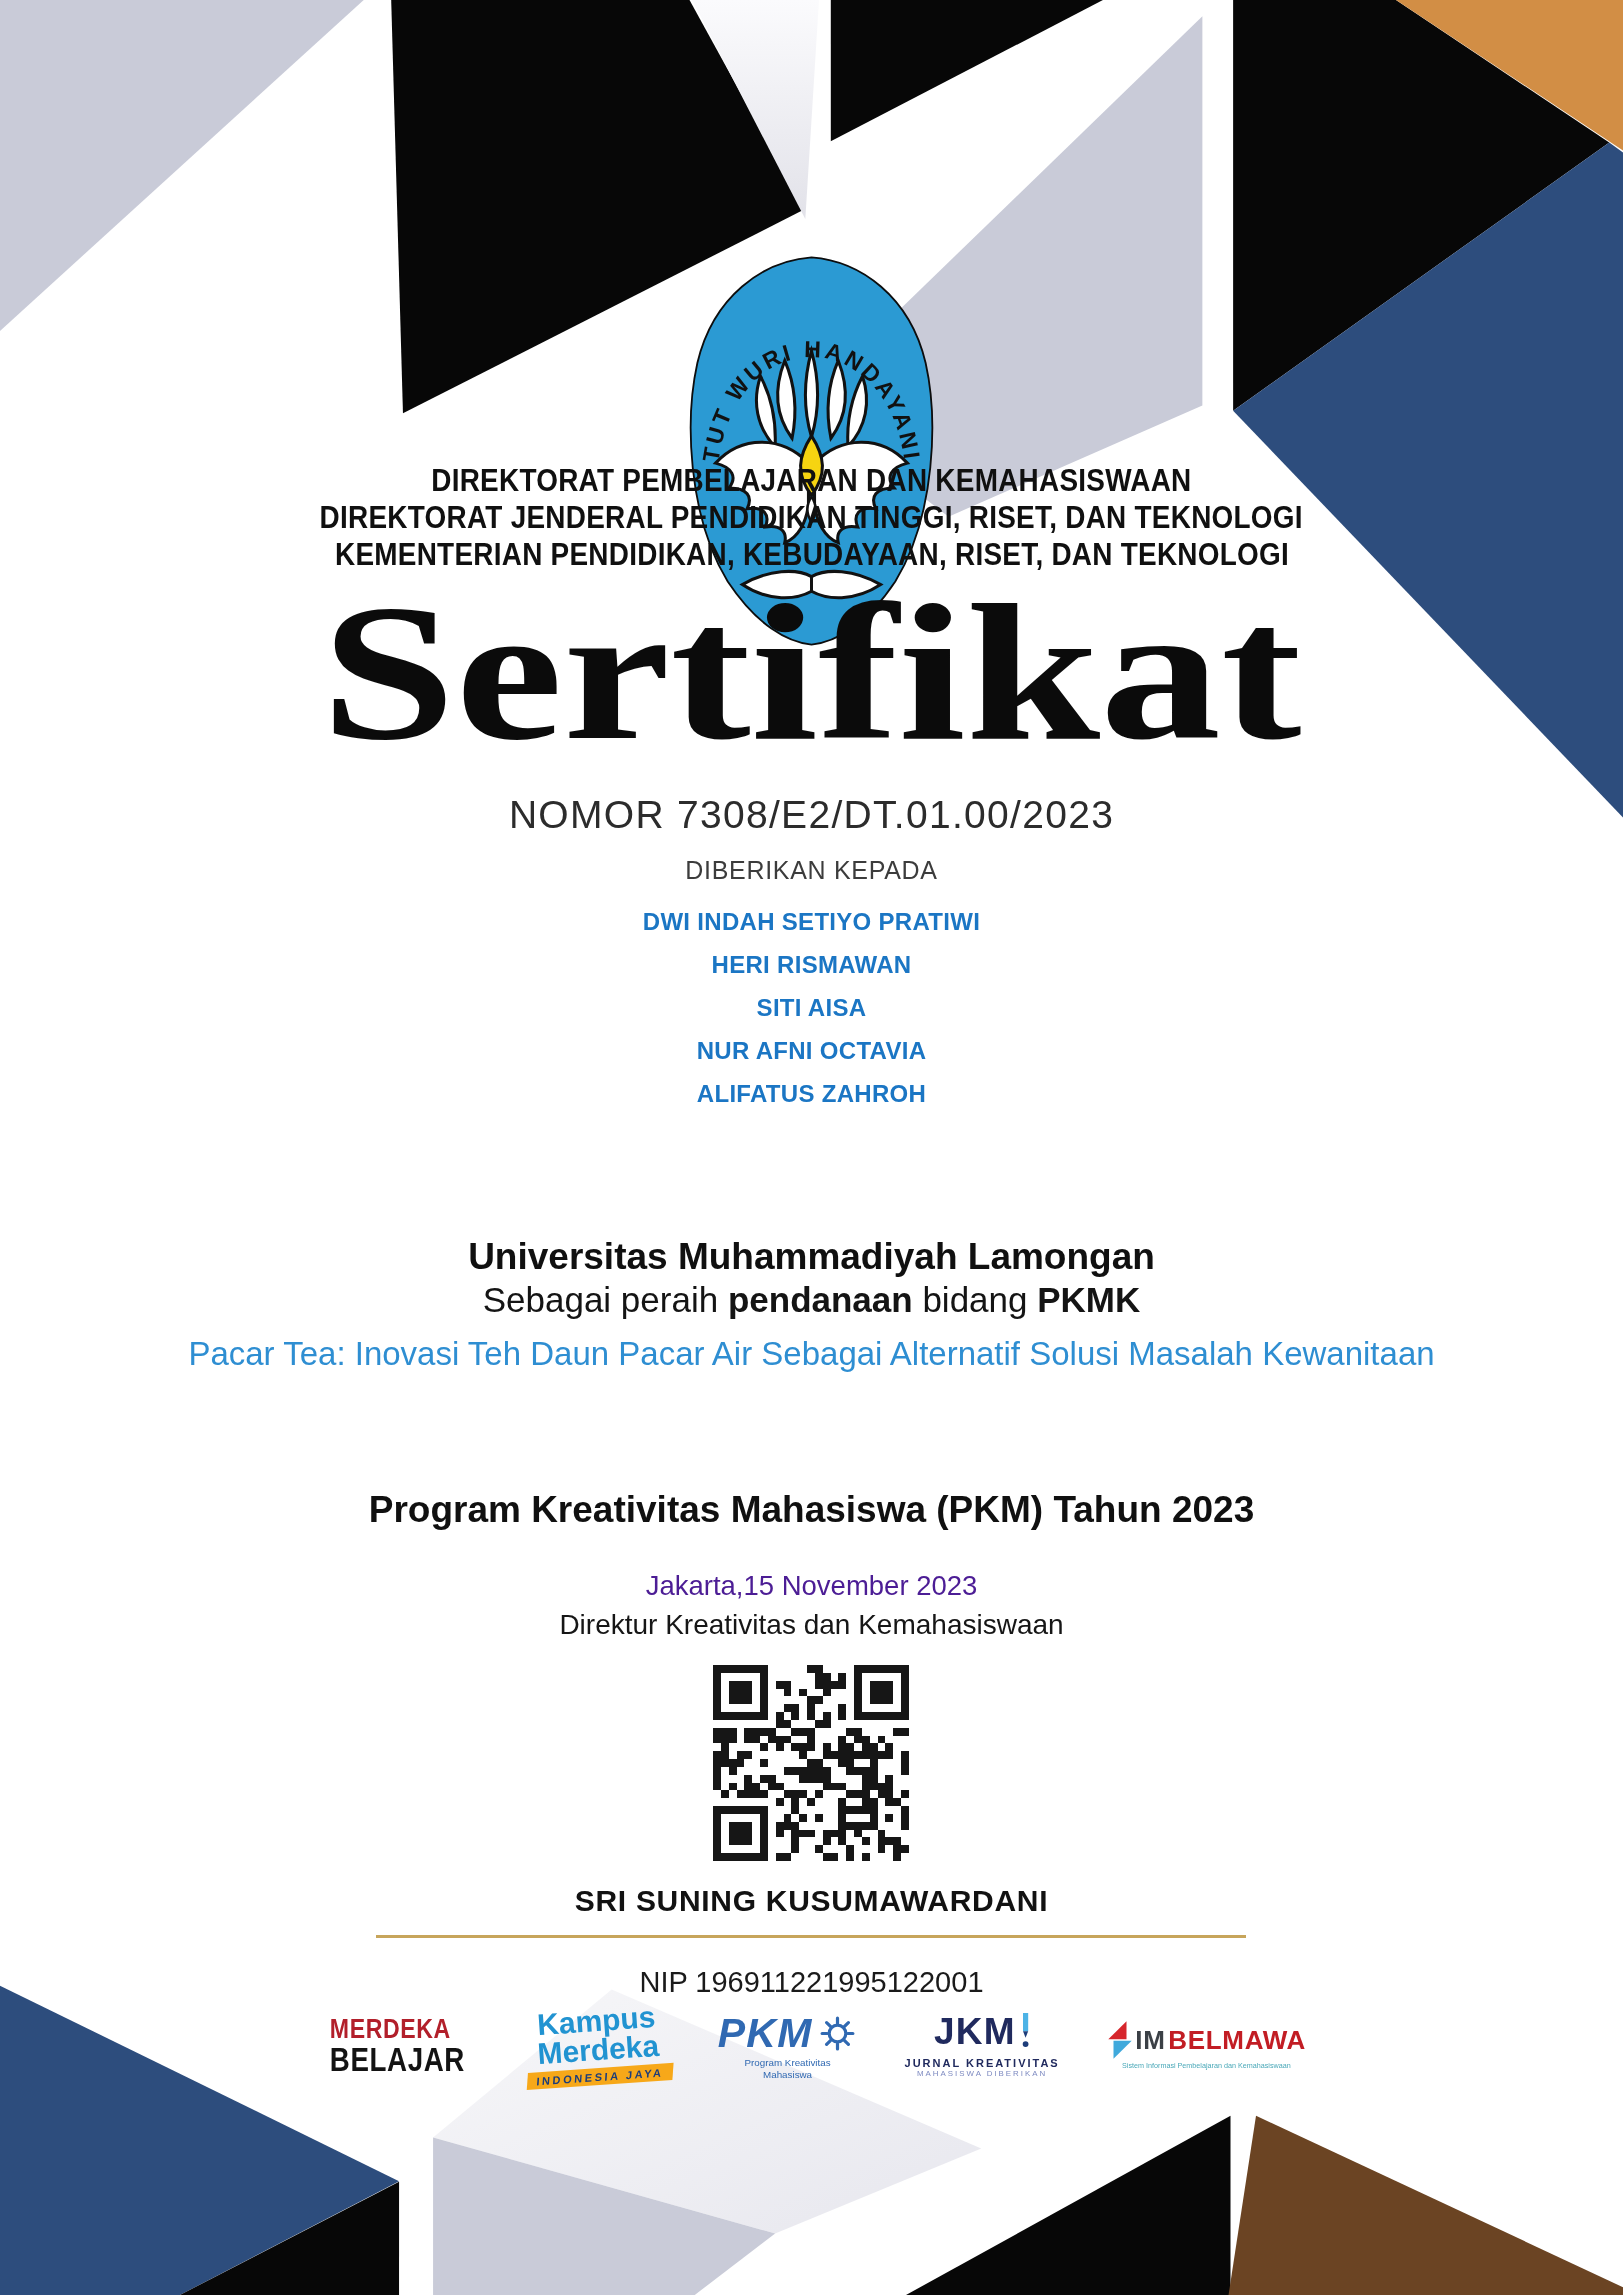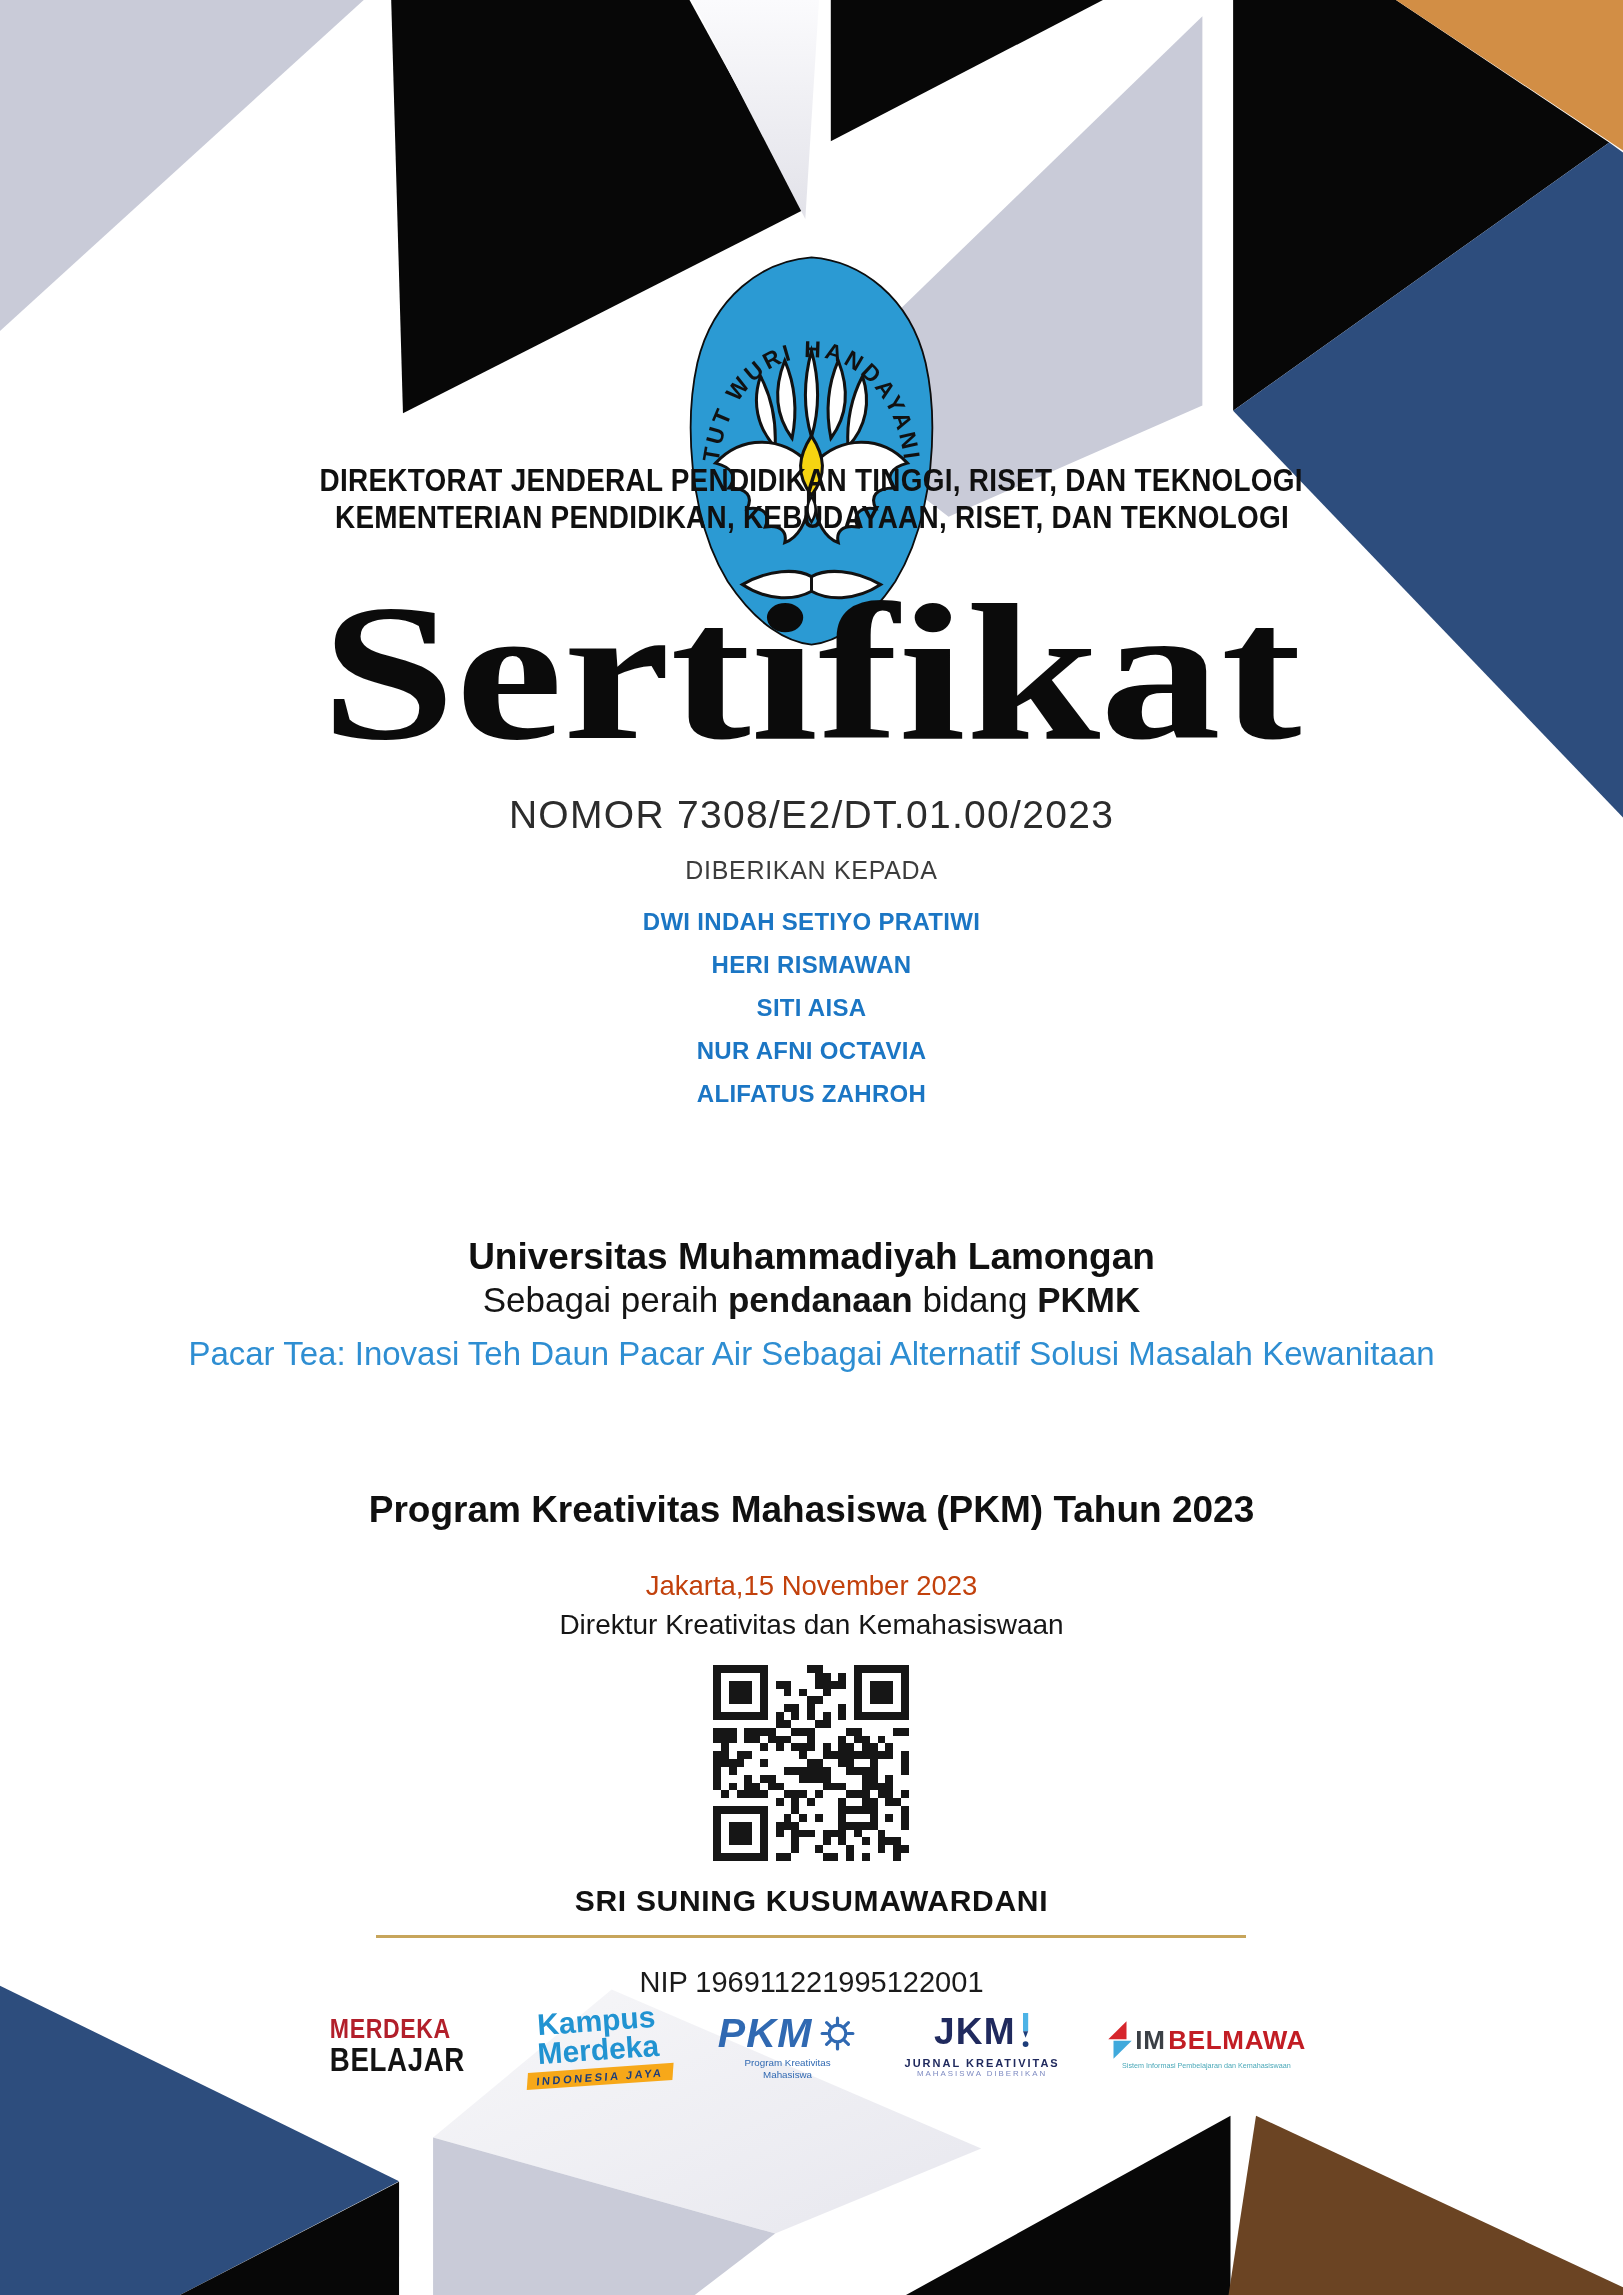--- a/index.html
+++ b/index.html
@@ -14,21 +14,21 @@
          line-height:196px;color:#0b0b0b;}
   .title .sx{transform:scaleX(1.24);}
   .nomor{top:793px;font-size:39px;color:#2c2c2c;letter-spacing:1.3px;}
   .diberikan{top:856px;font-size:25px;color:#3c3c3c;letter-spacing:0.7px;}
   .names{top:900px;font-size:24px;line-height:43px;font-weight:bold;color:#1b76c4;letter-spacing:0.3px;}
   .univ{top:1236px;font-size:37px;font-weight:bold;color:#101010;}
   .award{top:1280px;font-size:35px;color:#141414;}
   .award b{font-weight:bold;}
   .project{top:1335px;font-size:33px;color:#2e8ed2;}
   .program{top:1489px;font-size:37px;font-weight:bold;color:#101010;}
-  .placedate{top:1570px;font-size:27.5px;color:#c2410c;}
+  .placedate{top:1570px;font-size:27.5px;color:#4c1d95;}
   .signtitle{top:1609px;font-size:28px;color:#161616;}
   .qrbox{position:absolute;left:713px;top:1665px;width:196px;height:196px;}
   .signer{top:1884px;font-size:30px;font-weight:bold;color:#121212;letter-spacing:0.7px;}
   .signline{position:absolute;left:376px;top:1935px;width:870px;height:3.3px;background:#c7a55b;}
   .nip{top:1966px;font-size:29px;color:#1a1a1a;}
   
   .emblem{position:absolute;left:684px;top:239px;width:255px;height:424px;}
   
   .logos{position:absolute;left:0;top:2006px;width:100%;display:flex;justify-content:center;
          align-items:center;gap:47px;}
@@ -107,20 +107,21 @@
     <path d="M210,300 C188,334 184,364 210,398 C236,364 232,334 210,300 Z" fill="#f6d411" stroke="#111111" stroke-width="5"></path>
     <path d="M210,400 C201,414 201,428 210,442 C219,428 219,414 210,400 Z" fill="#ffffff" stroke="#111111" stroke-width="4"></path>
     <g stroke="#111111" stroke-width="5" fill="#ffffff">
       <path d="M96,545 C140,520 185,518 210,532 C235,518 280,520 324,545 C280,574 235,570 210,556
                C185,570 140,574 96,545 Z"></path>
       <path d="M210,532 L210,556" fill="none"></path>
     </g>
   </svg>
 
   <div class="abs hdr">
+    <div><span class="sx">DIREKTORAT PEMBELAJARAN DAN KEMAHASISWAAN</span></div>
     <div><span class="sx">DIREKTORAT JENDERAL PENDIDIKAN TINGGI, RISET, DAN TEKNOLOGI</span></div>
     <div><span class="sx">KEMENTERIAN PENDIDIKAN, KEBUDAYAAN, RISET, DAN TEKNOLOGI</span></div>
   </div>
 
   <div class="abs title">
     <span class="sx">Sertifikat</span>
   </div>
 
   <div class="abs nomor">NOMOR 7308/E2/DT.01.00/2023</div>
   <div class="abs diberikan">DIBERIKAN KEPADA</div>

